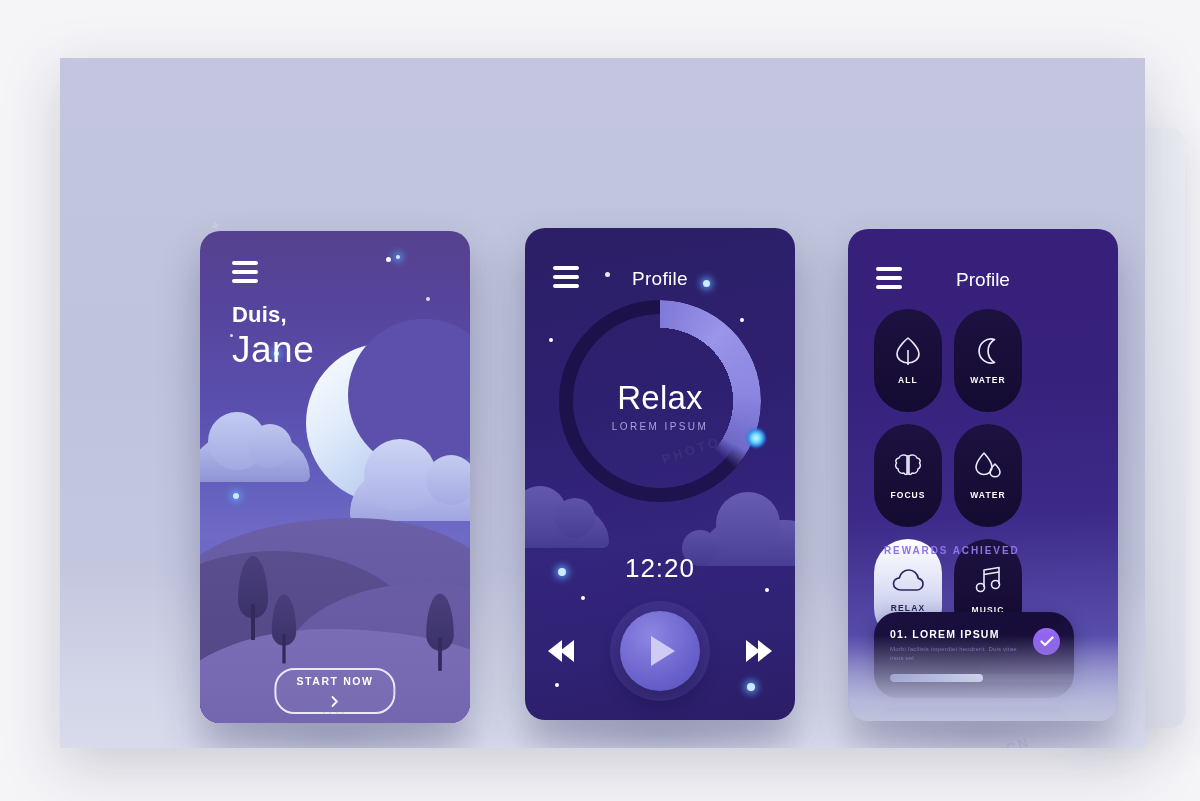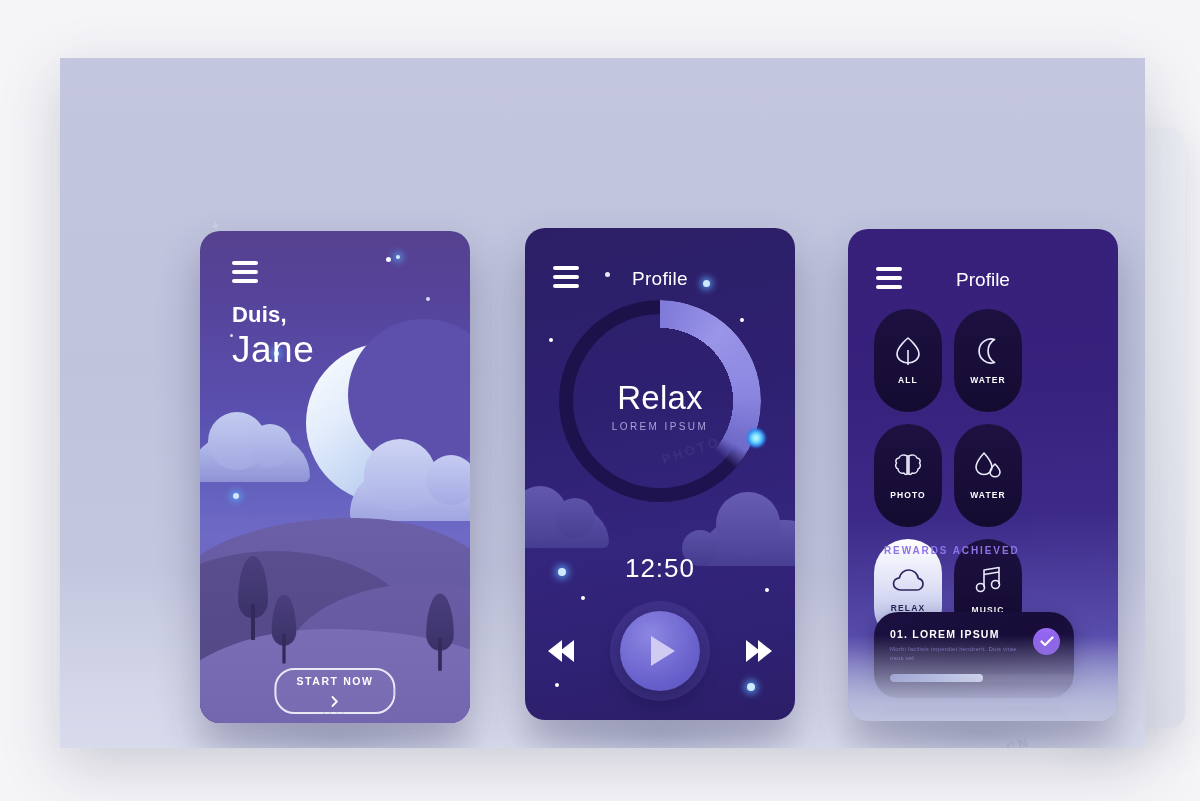--- a/index.html
+++ b/index.html
@@ -324,21 +324,21 @@
       <div class="ham p2-ham">
         <span></span>
           <span></span>
           <span></span>
       </div>
       <div class="p2-head">Profile</div>
 
       <div class="p2-title">Relax</div>
       <div class="p2-sub">LOREM IPSUM</div>
 
-      <div class="p2-time">12:50</div>
+      <div class="p2-time">12:20</div>
 
       <div class="ctrls">
         <div class="dbl rw">
             <i></i>
             <i></i>
           </div>
         <div class="playbtn">
           <div class="tri"></div>
         </div>
         <div class="dbl ff">
@@ -376,21 +376,21 @@
         </div>
 
         <div class="tile">
           <svg width="32" height="30" viewBox="0 0 32 30">
             <g fill="none" stroke="#e9eafb" stroke-width="1.5" stroke-linejoin="round">
               <path d="M15 5 C12 3 8 4 7 7 C4 7.5 3 10 4.5 12 C3 14 3.5 17 6 18 C6 21 9 23 12 22 C13 24 15 24 15 22 Z"></path>
               <path d="M17 5 C20 3 24 4 25 7 C28 7.5 29 10 27.5 12 C29 14 28.5 17 26 18 C26 21 23 23 20 22 C19 24 17 24 17 22 Z"></path>
               <line x1="16" y1="4" x2="16" y2="24"></line>
             </g>
           </svg>
-          <span class="lbl">PHOTO</span>
+          <span class="lbl">FOCUS</span>
         </div>
 
         <div class="tile">
           <svg width="30" height="30" viewBox="0 0 30 30">
             <path d="M11 2 C11 2 3 11 3 16 C3 20.4 6.6 23.5 11 23.5 C15.4 23.5 19 20.4 19 16 C19 11 11 2 11 2 Z" fill="none" stroke="#e9eafb" stroke-width="1.6" stroke-linejoin="round"></path>
             <path d="M22 13 C22 13 17 18 17 21 C17 23.7 19.2 25.8 22 25.8 C24.8 25.8 27 23.7 27 21 C27 18 22 13 22 13 Z" fill="none" stroke="#e9eafb" stroke-width="1.6" stroke-linejoin="round"></path>
           </svg>
           <span class="lbl">WATER</span>
         </div>
 

